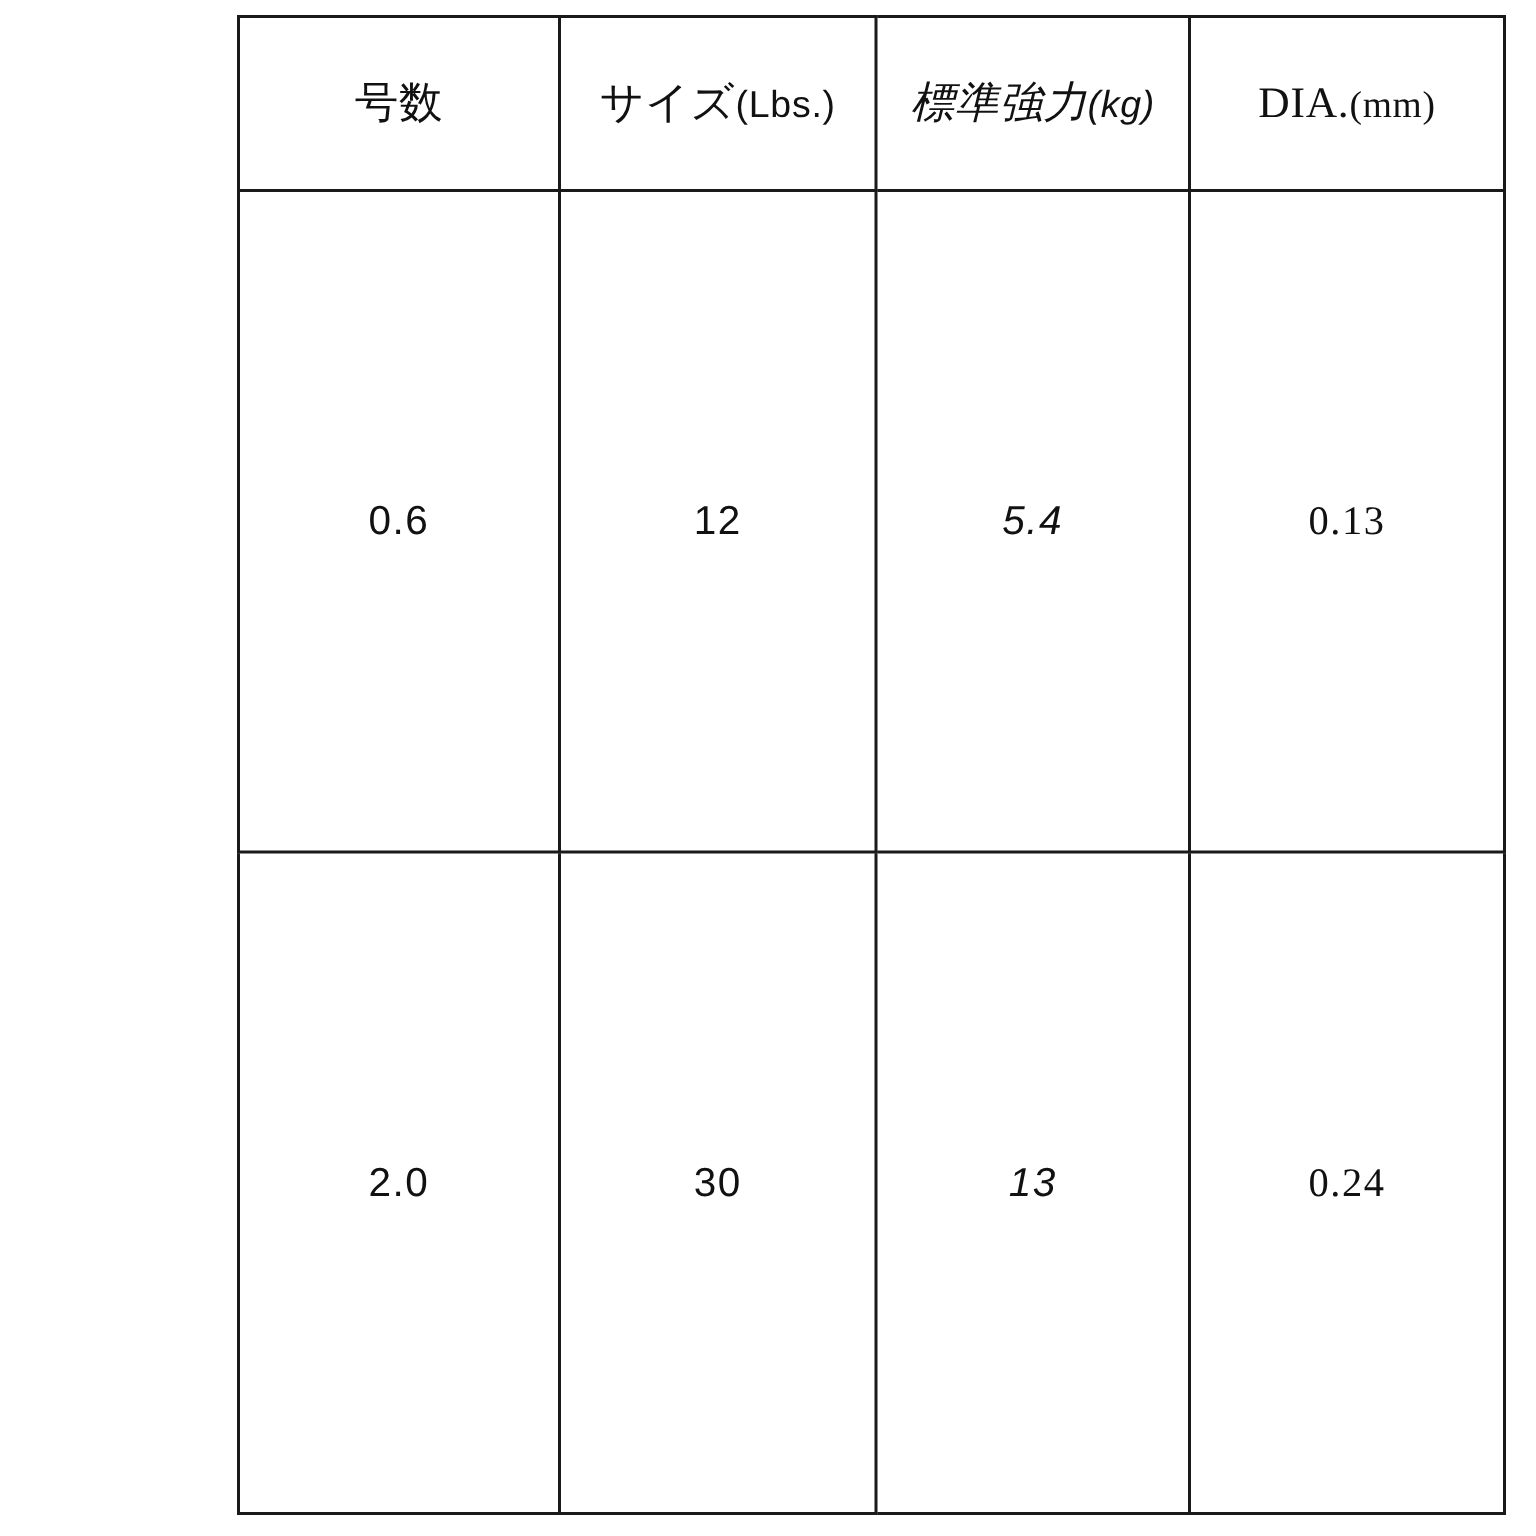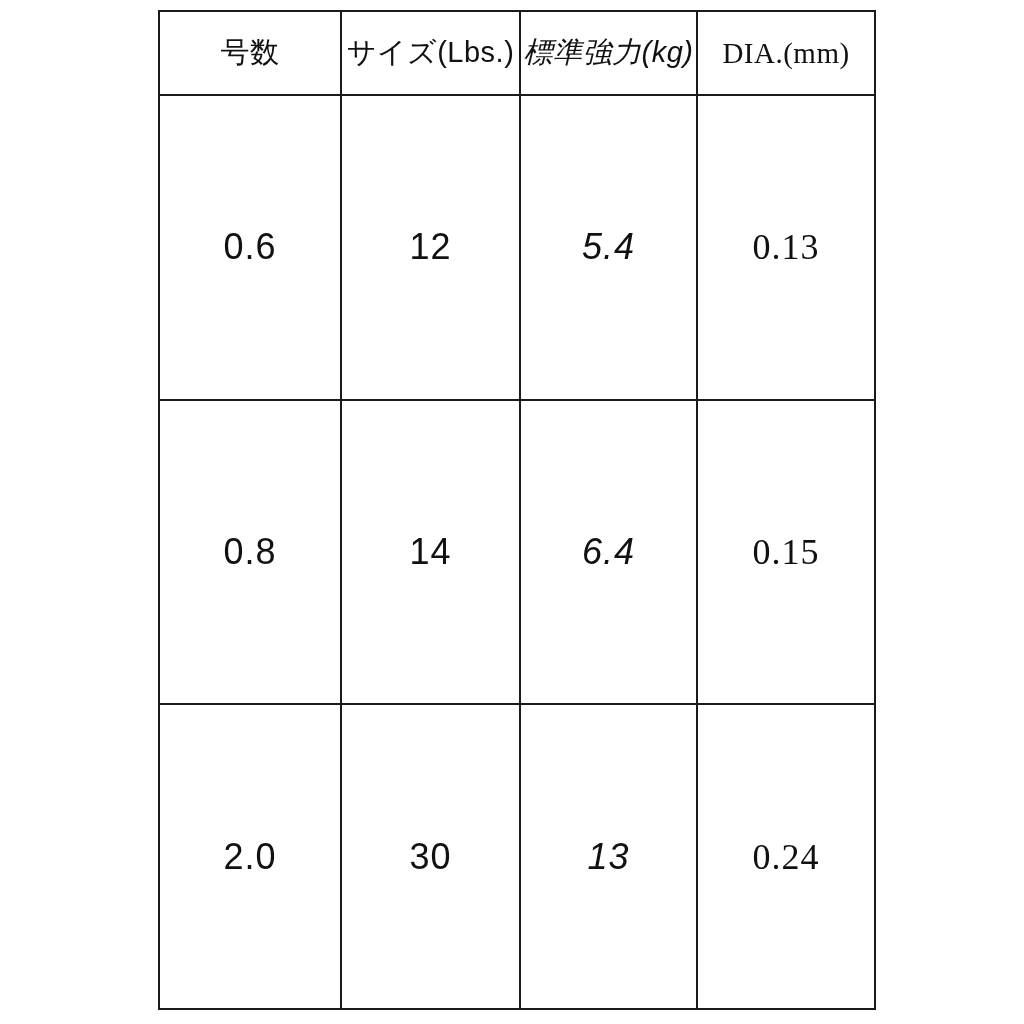--- a/index.html
+++ b/index.html
@@ -32,39 +32,39 @@
     width: 708px;
     height: 1000px;
     table-layout: fixed;
   }
   table.spec-table td,
   table.spec-table th {
     border: 2px solid #1a1a1a;
     text-align: center;
     vertical-align: middle;
     font-weight: normal;
-    padding: 0;
+    padding: 16px;
     background: #ffffff;
   }
   table.spec-table thead th {
     height: 82px;
     font-size: 29px;
     letter-spacing: 0.5px;
   }
   table.spec-table tbody td {
     height: 153px;
-    font-size: 36px;
+    font-size: 27px;
     letter-spacing: 1px;
   }
   .col-1 { width: 180px; }
   .col-2 { width: 177px; }
   .col-3 { width: 175px; font-style: italic; }
   .col-4 { width: 176px; font-family: Liberation Serif, serif; }
   .hdr-unit {
-    font-size: 29px;
+    font-size: 25px;
   }
 </style>
 </head>
 <body>
 
 <div class="page">
   <div class="spec-table-wrap">
     <table class="spec-table">
       <thead>
         <tr>
@@ -83,26 +83,20 @@
         </tr>
       </thead>
       <tbody>
         <tr>
           <td class="col-1">0.6</td>
           <td class="col-2">12</td>
           <td class="col-3">5.4</td>
           <td class="col-4">0.13</td>
         </tr>
         <tr>
-          <td class="col-1">0.8</td>
-          <td class="col-2">14</td>
-          <td class="col-3">6.4</td>
-          <td class="col-4">0.15</td>
-        </tr>
-        <tr>
           <td class="col-1">2.0</td>
           <td class="col-2">30</td>
           <td class="col-3">13</td>
           <td class="col-4">0.24</td>
         </tr>
       </tbody>
     </table>
   </div>
 </div>
 

